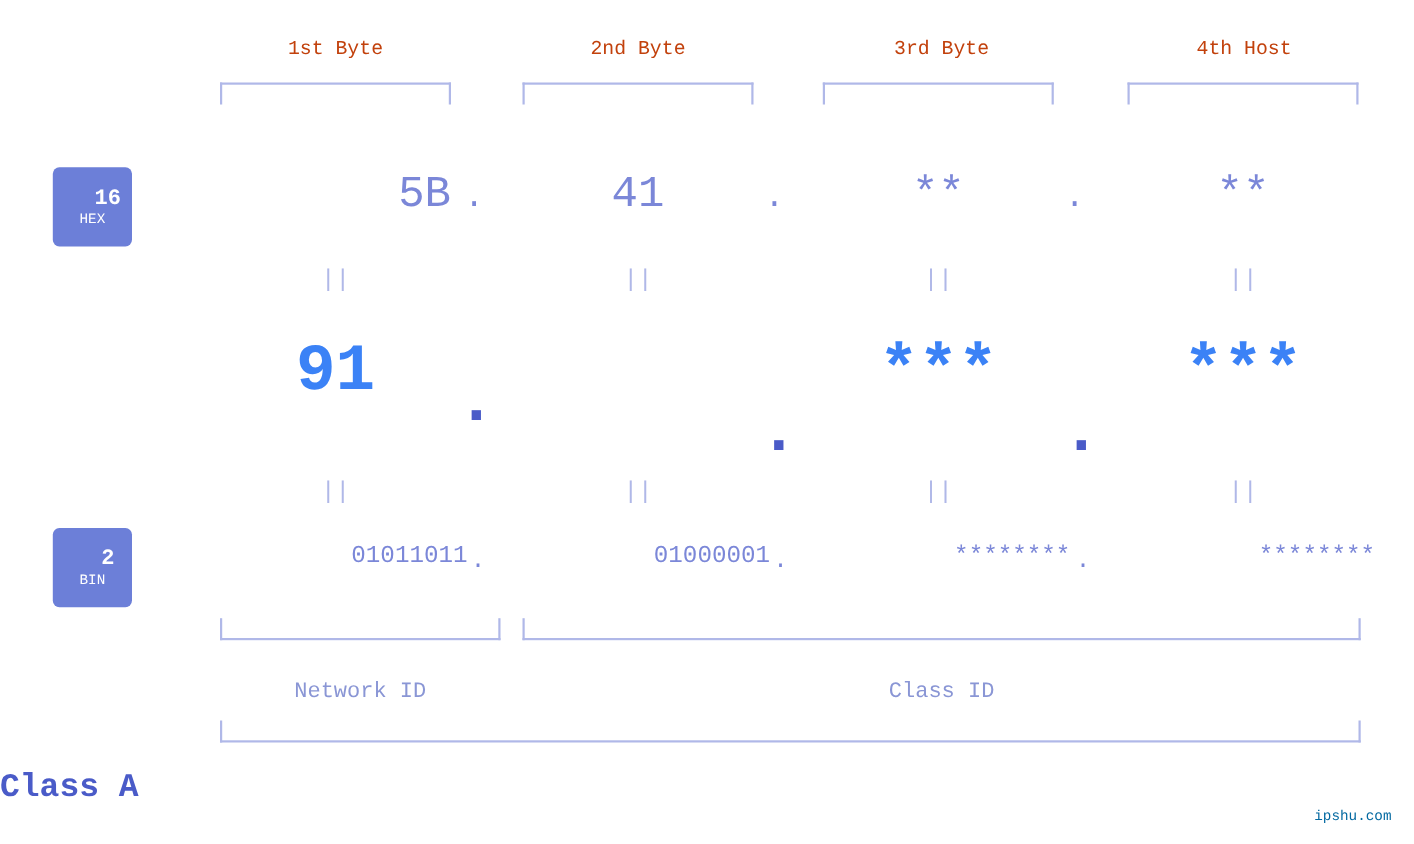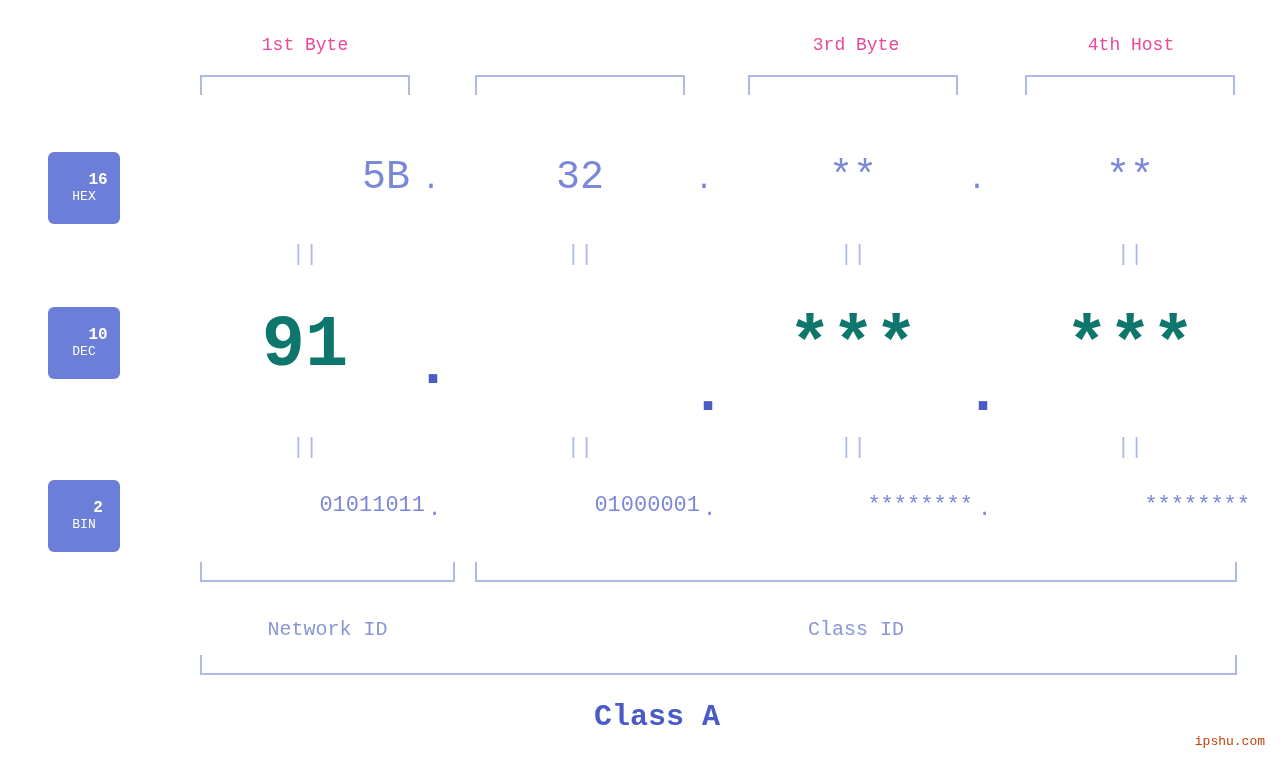--- a/index.html
+++ b/index.html
@@ -29,38 +29,38 @@
       font-family: 'Courier New', Courier, monospace;
       font-weight: bold;
       display: flex;
       flex-direction: column;
       align-items: center;
       justify-content: center;
       width: 72px;
       height: 72px;
     }
     .badge .badge-num {
-      font-size: 16px;
+      font-size: 20px;
       line-height: 1.1;
       margin-left: 28px;
     }
     .badge .badge-sub {
       font-size: 13px;
       font-weight: normal;
     }
 
     .badge-hex { top: 152px; left: 48px; }
     .badge-dec { top: 307px; left: 48px; }
     .badge-bin { top: 480px; left: 48px; }
 
     
     .byte-label {
       position: absolute;
       top: 35px;
-      color: #ec4899;
+      color: #c2410c;
       font-size: 18px;
       font-family: 'Courier New', Courier, monospace;
       text-align: center;
     }
 
     
     .bracket-top {
       position: absolute;
       border-top: 2px solid #b0b8e8;
       border-left: 2px solid #b0b8e8;
@@ -84,22 +84,22 @@
       color: #b0b8e8;
       font-size: 22px;
       font-family: 'Courier New', Courier, monospace;
       text-align: center;
     }
 
     
     .dec-val {
       position: absolute;
       top: 305px;
-      color: #0f766e;
-      font-size: 72px;
+      color: #3b82f6;
+      font-size: 60px;
       font-family: 'Courier New', Courier, monospace;
       font-weight: bold;
       text-align: center;
     }
 
     
     .dot-sep {
       position: absolute;
       color: #4a5bc8;
       font-size: 60px;
@@ -154,72 +154,67 @@
     }
 
     
     .class-label {
       position: absolute;
       top: 700px;
       color: #4a5bc8;
       font-size: 30px;
       font-family: 'Courier New', Courier, monospace;
       font-weight: bold;
-      text-align: center;
       width: 100%;
-      padding-left: 29px;
     }
 
     
     .watermark {
       position: absolute;
       bottom: 18px;
       right: 20px;
-      color: #c2410c;
+      color: #0369a1;
       font-size: 13px;
       font-family: 'Courier New', Courier, monospace;
     }
 
     
     .dot-sep-bin {
       position: absolute;
       color: #7b87d8;
       font-size: 22px;
       font-family: 'Courier New', Courier, monospace;
     }
   </style>
 </head>
 <body>
 
 <div class="container">
 
   <div class="badge badge-hex">
     <span class="badge-num">16</span>
     <span class="badge-sub">HEX</span>
-  </div>
-  <div class="badge badge-dec">
-    <span class="badge-num">10</span>
-    <span class="badge-sub">DEC</span>
   </div>
   <div class="badge badge-bin">
     <span class="badge-num">2</span>
     <span class="badge-sub">BIN</span>
   </div>
 
   <div class="byte-label" style="left:205px; width:200px;">1st Byte</div>
+  <div class="byte-label" style="left:480px; width:200px;">2nd Byte</div>
   <div class="byte-label" style="left:756px; width:200px;">3rd Byte</div>
   <div class="byte-label" style="left:1031px; width:200px;">4th Host</div>
 
   <div class="bracket-top" style="left:200px; top:75px; width:210px;"></div>
   <div class="bracket-top" style="left:475px; top:75px; width:210px;"></div>
   <div class="bracket-top" style="left:748px; top:75px; width:210px;"></div>
   <div class="bracket-top" style="left:1025px; top:75px; width:210px;"></div>
 
   <div class="hex-val" style="left:200px; width:210px;text-align:right;">5B</div>
-  <div class="hex-val" style="left:475px; width:210px;">32</div>
+  <div class="hex-val" style="left:475px; width:210px;">41</div>
   <div class="hex-val" style="left:748px; width:210px;">**</div>
   <div class="hex-val" style="left:1025px; width:210px;">**</div>
 
   <div class="dot-sep-sm" style="left:422px; top:163px;">.</div>
   <div class="dot-sep-sm" style="left:695px; top:163px;">.</div>
   <div class="dot-sep-sm" style="left:968px; top:163px;">.</div>
 
   <div class="eq-sep" style="left:200px; top:242px; width:210px;">||</div>
   <div class="eq-sep" style="left:475px; top:242px; width:210px;">||</div>
   <div class="eq-sep" style="left:748px; top:242px; width:210px;">||</div>

